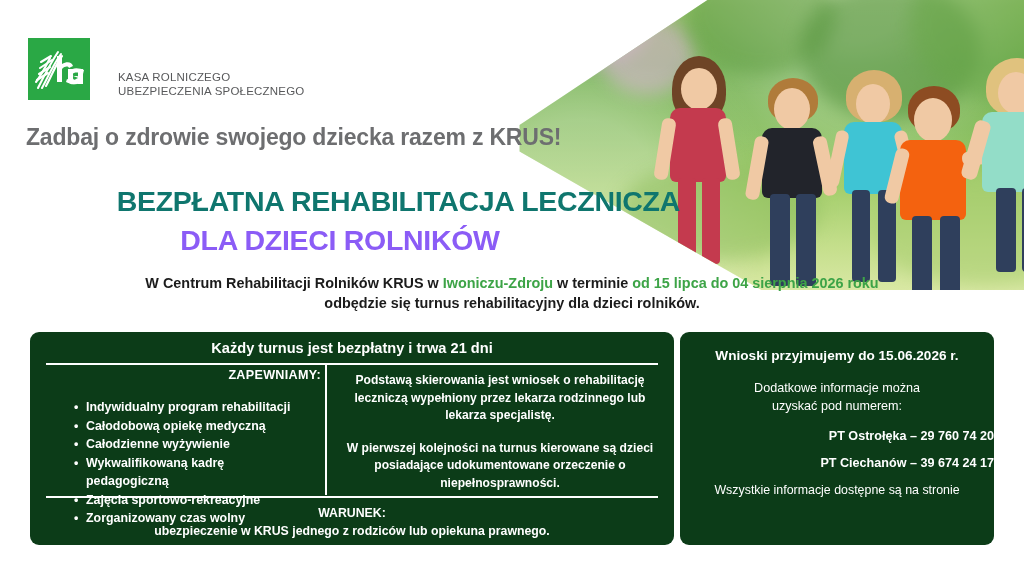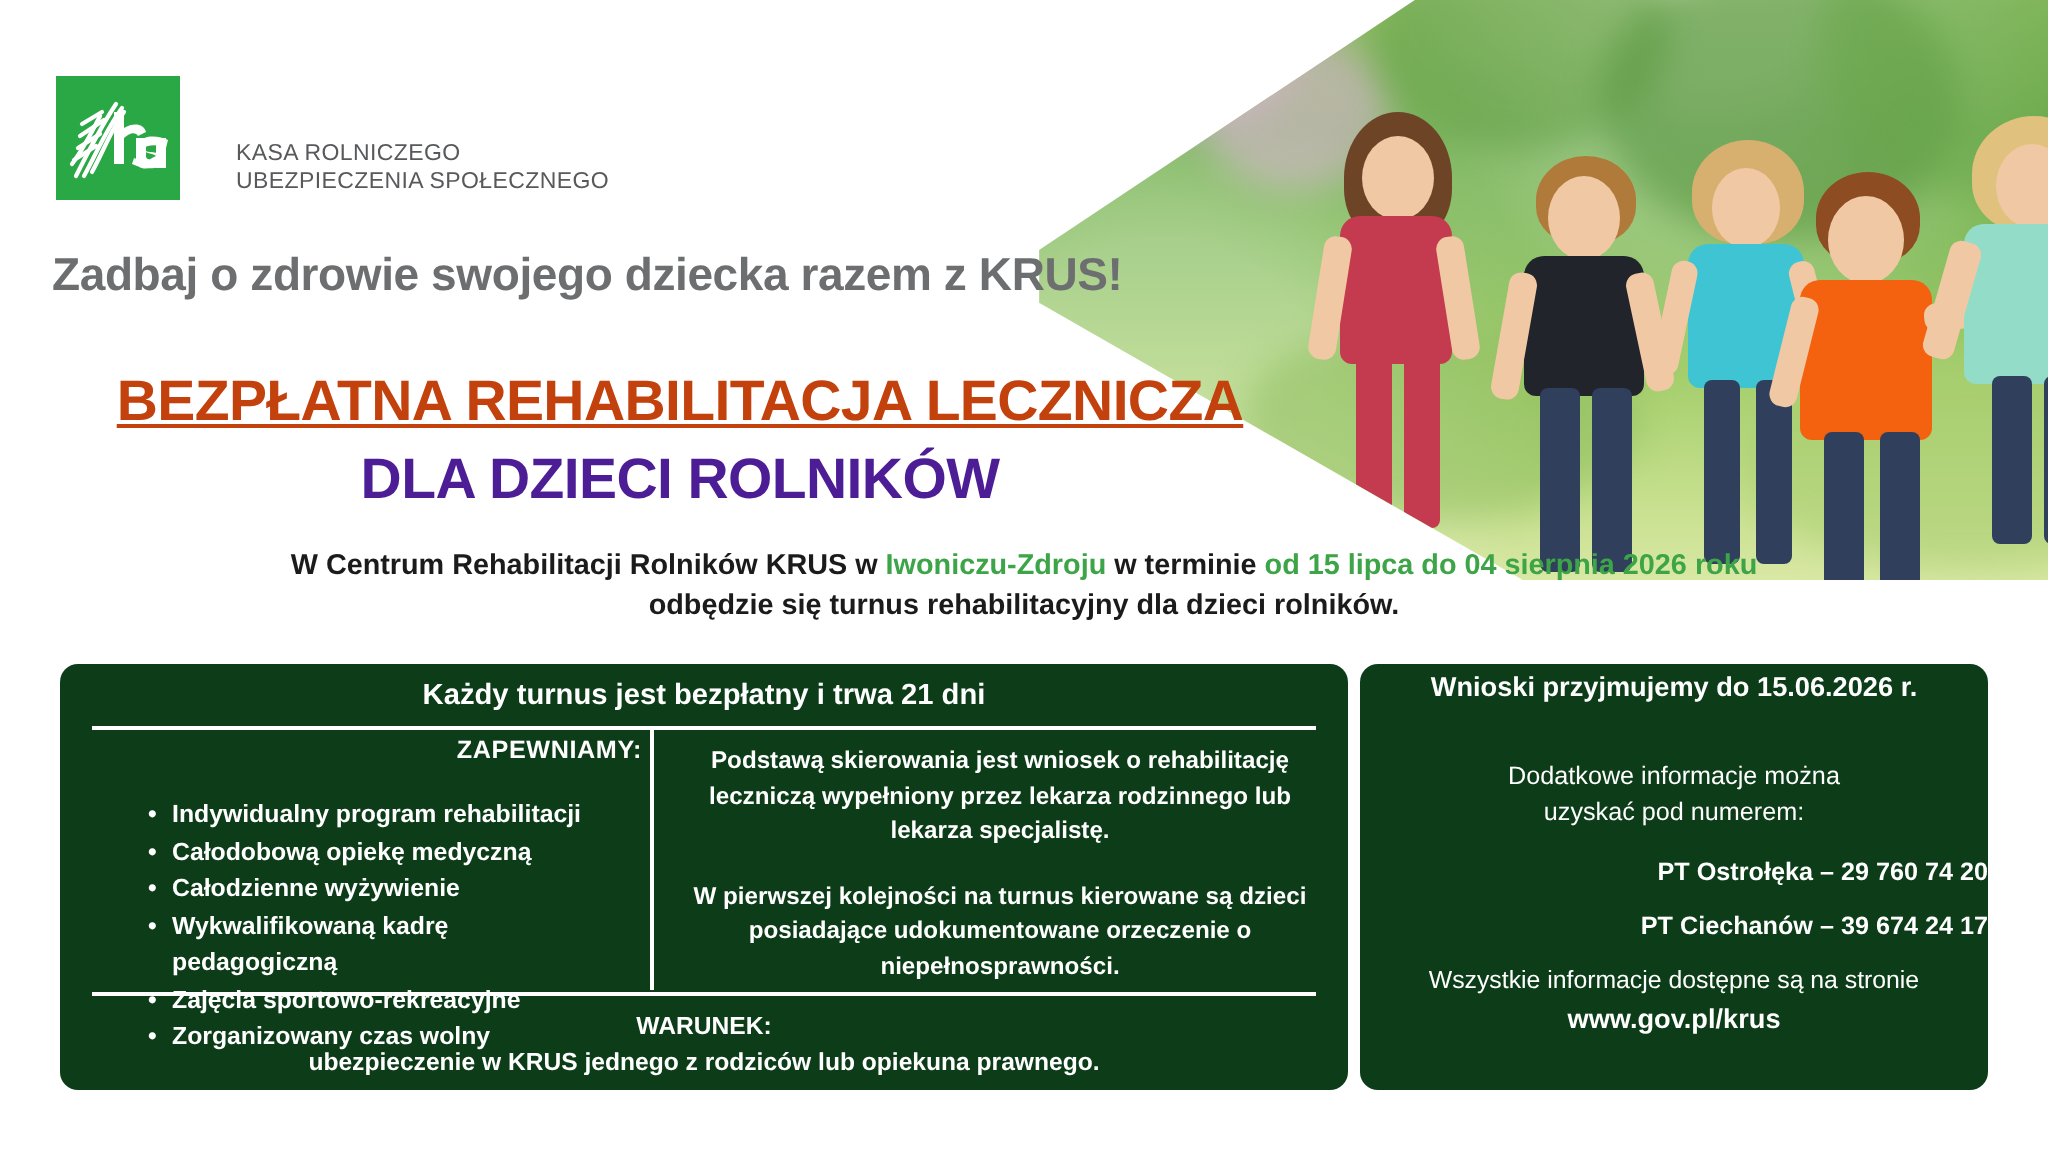--- a/index.html
+++ b/index.html
@@ -89,33 +89,32 @@
     left: 26px; top: 124px;
     color: #6d6e70;
     font-size: 23px;
     font-weight: bold;
     letter-spacing: -.2px;
   }
   #head1 {
     position: absolute;
     left: 0; top: 185px;
     width: 680px;
-    text-align: center;
-    color: #c2410c;
+    text-align: right;
+    color: #0f766e;
     font-size: 28.5px;
     font-weight: bold;
     letter-spacing: -.3px;
-    text-decoration: underline;
   }
   #head2 {
     position: absolute;
     left: 0; top: 224px;
     width: 680px;
     text-align: center;
-    color: #4c1d95;
+    color: #8b5cf6;
     font-size: 28.5px;
     font-weight: bold;
     letter-spacing: -.3px;
   }
 
   
   #intro {
     position: absolute;
     left: 0; top: 273px;
     width: 1024px;
@@ -204,21 +203,21 @@
     width: 644px;
     text-align: center;
     font-size: 12.3px;
     font-weight: bold;
     line-height: 18px;
   }
 
   
   #r-title {
     position: absolute;
-    left: 0; top: 4px;
+    left: 0; top: 16px;
     width: 314px;
     text-align: center;
     font-size: 13.6px;
     font-weight: bold;
   }
   #r-info {
     position: absolute;
     left: 0; top: 47px;
     width: 314px;
     text-align: center;
@@ -377,17 +376,16 @@
     <div id="r-info">
       <div>Dodatkowe informacje można</div>
       <div>uzyskać pod numerem:</div>
     </div>
     <div id="r-phones">
       <div>PT Ostrołęka – 29 760 74 20</div>
       <div>PT Ciechanów – 39 674 24 17</div>
     </div>
     <div id="r-web">
       <div>Wszystkie informacje dostępne są na stronie</div>
-      <div id="r-url">www.gov.pl/krus</div>
     </div>
   </div>
 
 </div>
 
 </body></html>

